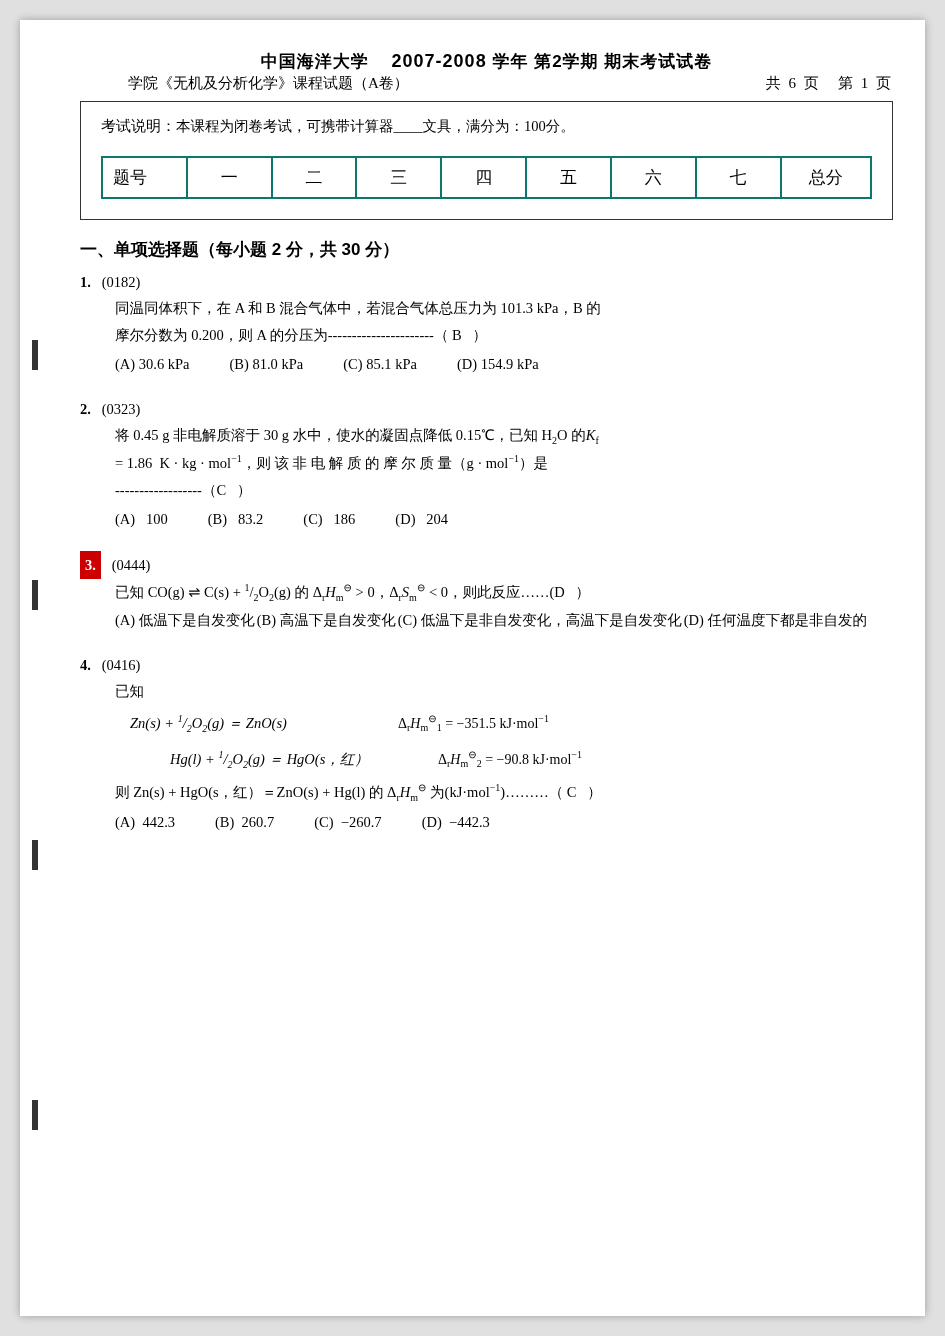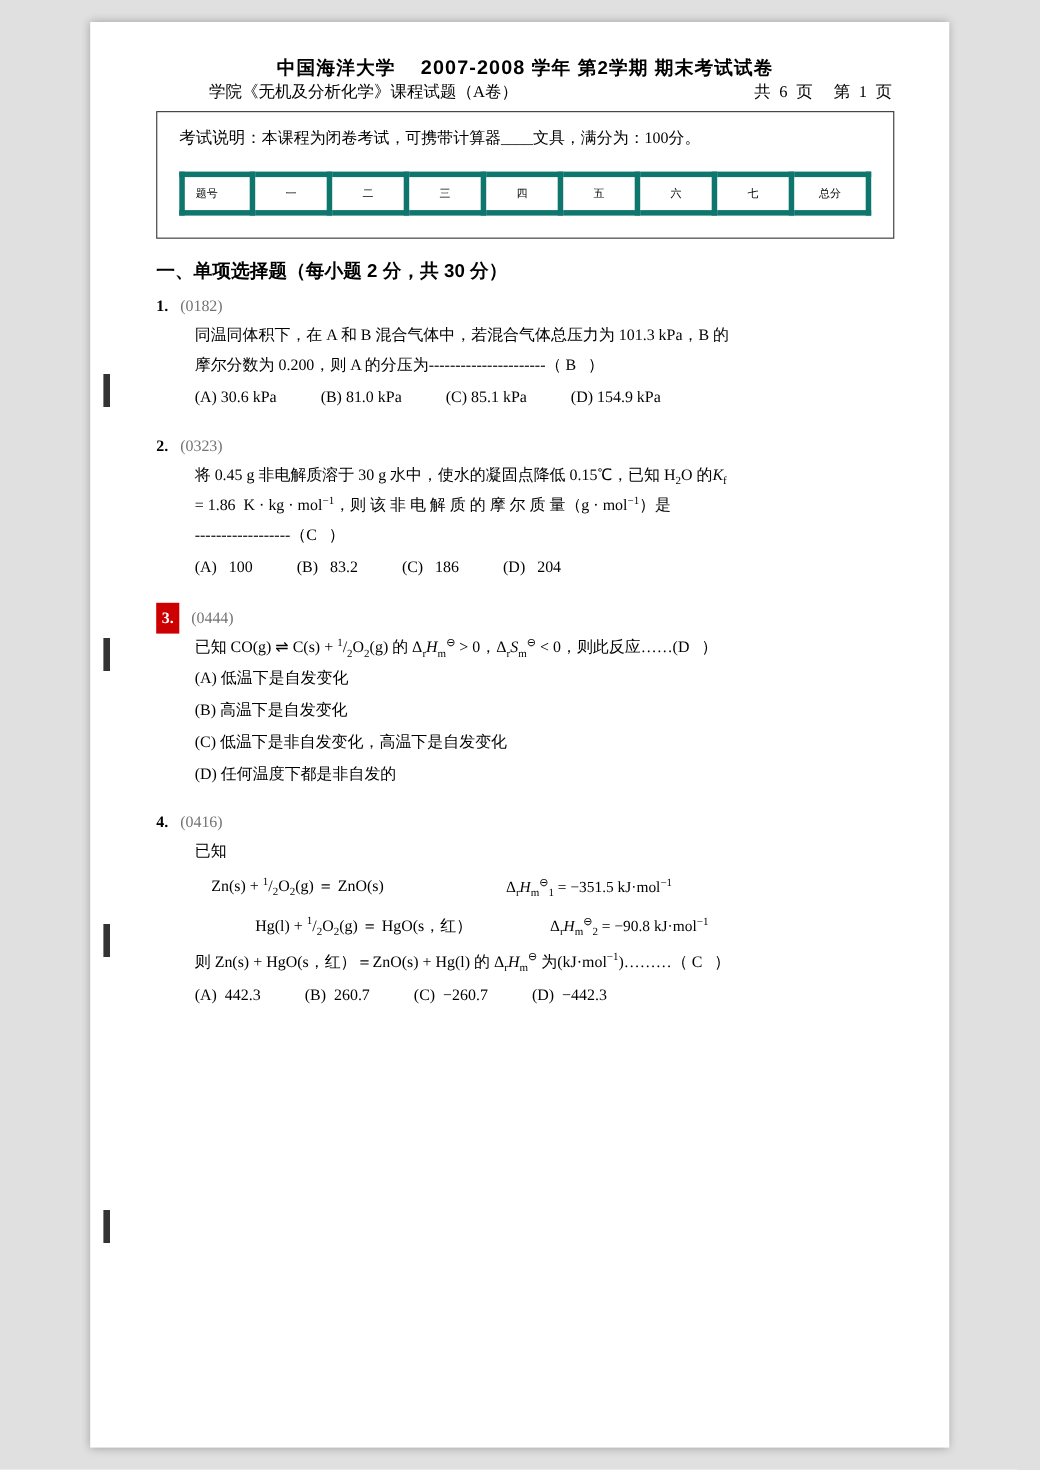--- a/index.html
+++ b/index.html
@@ -4,24 +4,24 @@
   <style>
     * { margin: 0; padding: 0; box-sizing: border-box; }
     body {
       background: #e0e0e0;
       font-family: "SimSun", "宋体", serif;
       display: flex;
       justify-content: center;
       padding: 20px;
     }
     .page {
-      width: 781px;
+      width: 905px;
       min-height: 1296px;
       background: white;
-      padding: 30px 50px 40px 60px;
+      padding: 30px 32px 40px 60px;
       position: relative;
       box-shadow: 0 0 8px rgba(0,0,0,0.3);
     }
     
     .left-marks {
       position: absolute;
       left: 12px;
       top: 0;
       width: 8px;
       height: 100%;
@@ -76,23 +76,23 @@
       font-size: 15px;
     }
     .exam-note .underline {
     }
     
     .score-table {
       border-collapse: collapse;
       width: 100%;
     }
     .score-table td {
-      border: 5px solid #0f766e;
+      border: 2px solid #0f766e;
       padding: 8px 14px;
-      font-size: 10px;
+      font-size: 17px;
       text-align: center;
       min-width: 60px;
     }
     .score-table td:first-child {
       text-align: left;
       padding-left: 10px;
       min-width: 55px;
     }
     
     .section-title {
@@ -111,55 +111,56 @@
       font-weight: bold;
     }
     .question-num.highlight {
       background: #cc0000;
       color: white;
       padding: 1px 5px;
       display: inline-block;
     }
     .question-code {
       font-size: 14.5px;
-      color: #737373;
+      color: #000000;
     }
     .question-body {
       margin-left: 35px;
       font-size: 14.5px;
       line-height: 1.85;
     }
     .options-row {
       display: flex;
       gap: 40px;
       margin-top: 2px;
     }
     .options-col {
       display: flex;
-      flex-direction: column;
+      flex-direction: row;
       gap: 2px;
     }
     sup, sub {
       font-size: 10px;
     }
     .q4-table-row {
       display: flex;
       flex-direction: column;
       gap: 6px;
       margin: 4px 0 4px 35px;
     }
     .q4-eq-line {
       display: flex;
       align-items: baseline;
       gap: 8px;
       font-size: 14.5px;
       line-height: 2;
     }
     .q4-eq-left {
       min-width: 260px;
+      font-style: italic;
     }
     .q4-eq-right {
       font-size: 14px;
     }
   </style>
 </head>
 <body>
 
 <div class="page">
 

